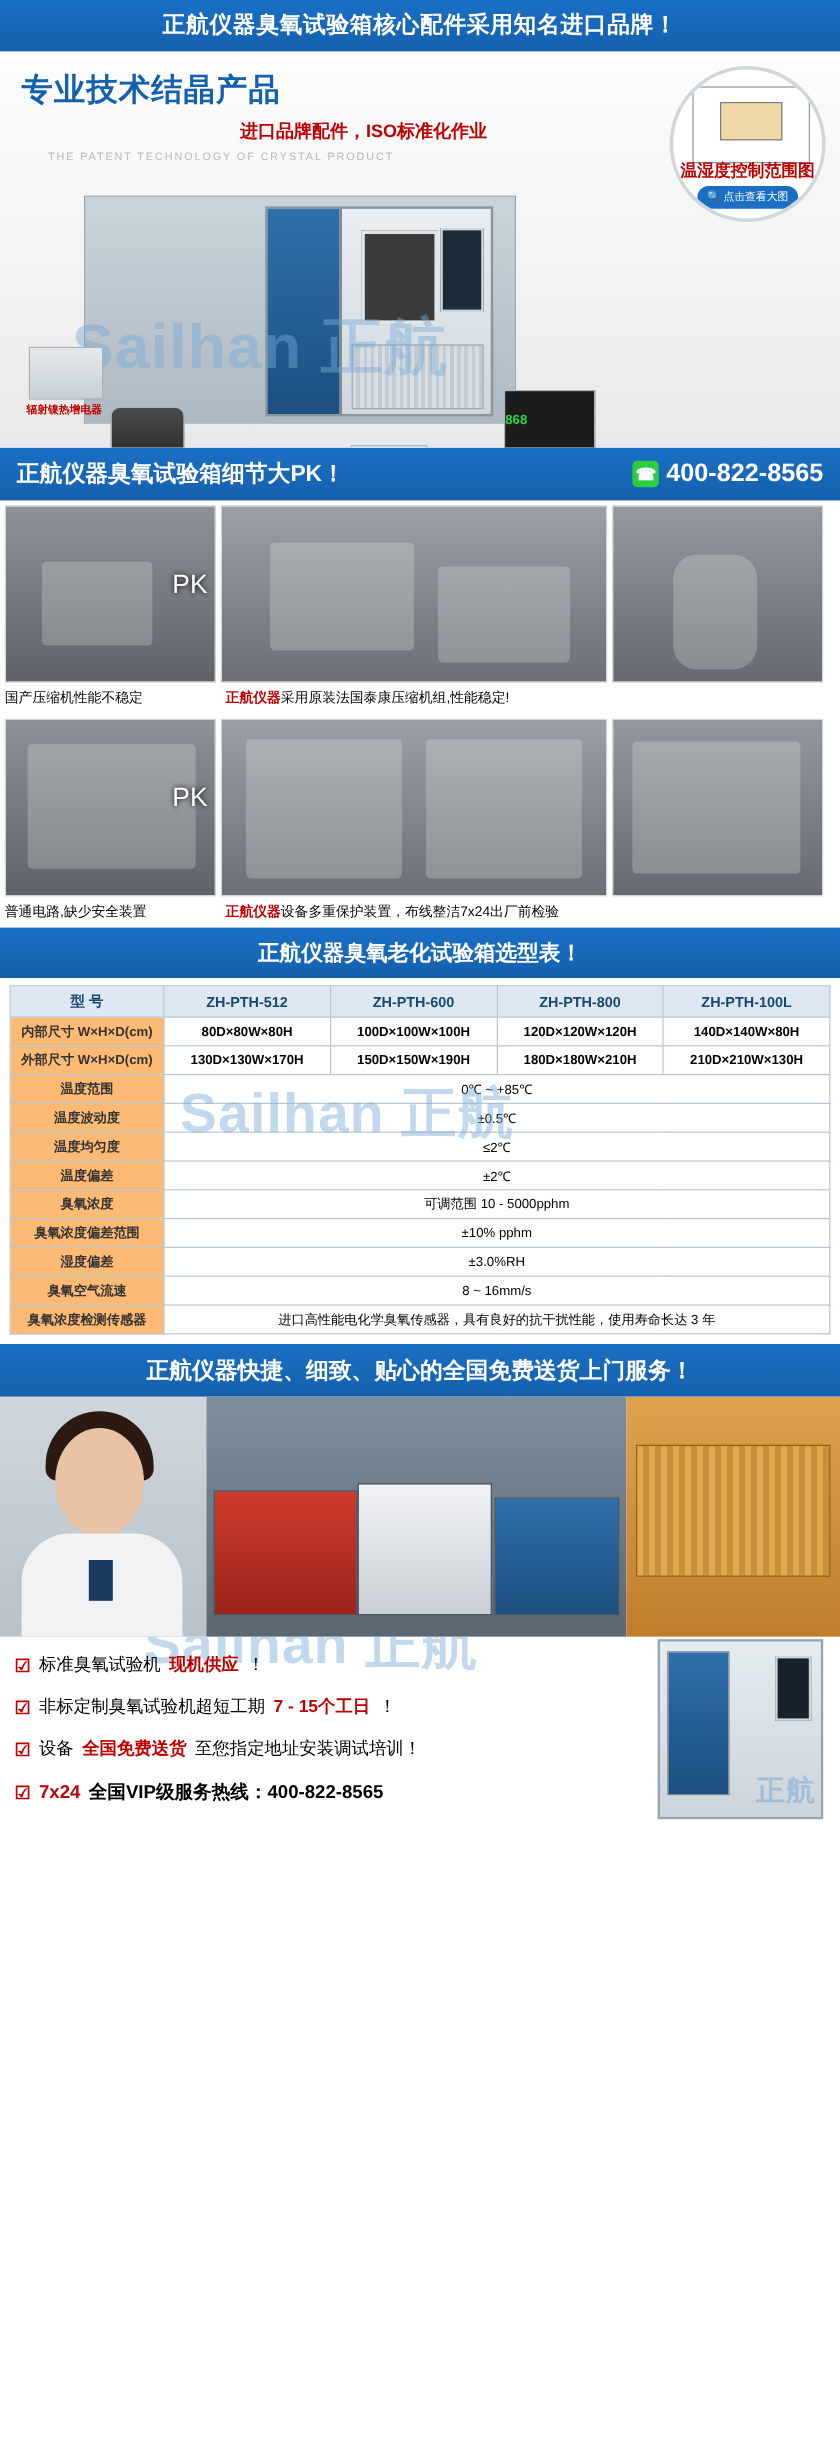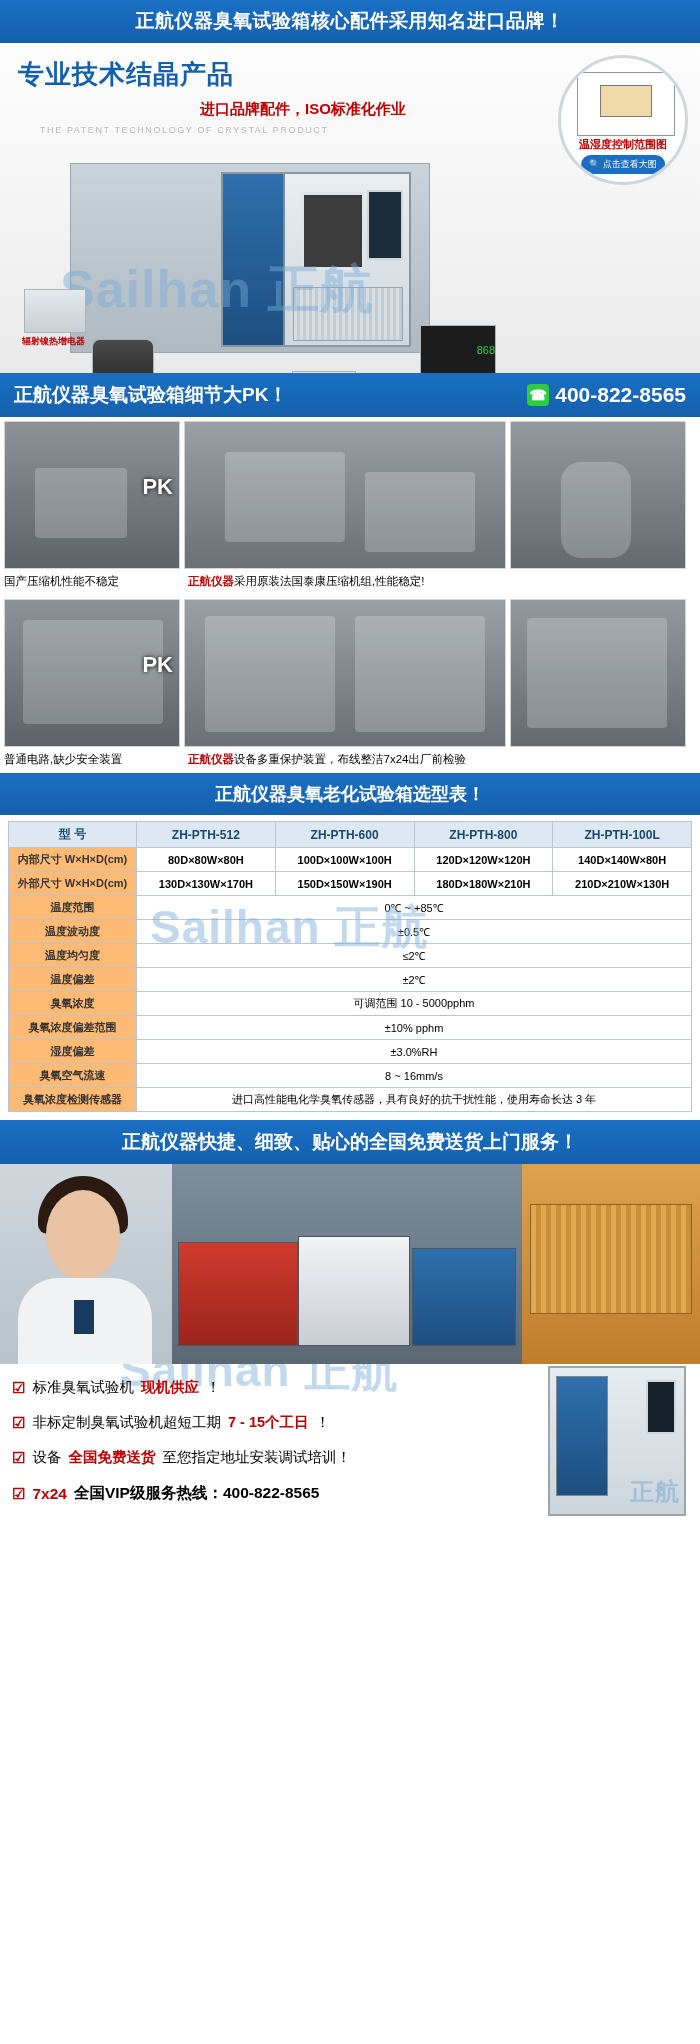--- a/index.html
+++ b/index.html
@@ -97,36 +97,36 @@
   .detail-graph {
     position:absolute; left:16px; top:14px; width:98px; height:64px;
     background:#fff; border:1px solid #8d979e;
   }
   .detail-graph .poly {
     position:absolute; left:22px; top:12px; width:52px; height:32px;
     background:#f0d9a8; border:1px solid #7a7a7a;
   }
   .detail-label {
     position:absolute; bottom:30px; left:0; right:0;
-    text-align:center; font-size:11px; color:#c00000; font-weight:bold;
+    text-align:center; font-size:14px; color:#c00000; font-weight:bold;
   }
   .detail-btn {
     position:absolute; bottom:8px; left:50%; transform:translateX(-50%);
     background:#1a6fc4; color:#fff; font-size:9px;
     padding:3px 8px; border-radius:10px; white-space:nowrap;
   }
   .callout { position:absolute; font-size:9px; color:#c00000; font-weight:bold; white-space:nowrap; }
   .part {
     position:absolute; border:1px solid #aab3ba;
     background:linear-gradient(#e4e9ec,#c8d0d6);
   }
   .part.dark { background:linear-gradient(#4a4a4a,#2a2a2a); }
   .part.meter {
-    background:#1c1c1c; color:#ff3b30; font-size:11px; font-weight:normal;
-    display:flex; align-items:center; justify-content:flex-end;
+    background:#1c1c1c; color:#ff3b30; font-size:11px; font-weight:bold;
+    display:flex; align-items:center; justify-content:flex-start;
   }
   .part.meter span { color:#2bd34a; }
 
   
   .bar-blue {
     background:linear-gradient(#1a6fc4,#1560ad);
     color:#fff; padding:9px 14px;
     display:flex; align-items:center; justify-content:space-between;
   }
   .bar-blue .t { font-size:19px; font-weight:bold; }
@@ -137,21 +137,21 @@
   }
 
   .pk-block { position:relative; }
   .pk-row { display:flex; gap:4px; padding:4px 4px 0; }
   .pk-cell { position:relative; overflow:hidden; border:1px solid #d4d4d4; }
   .pk-cell.a { width:176px; height:148px; background:linear-gradient(#8c9298,#5d6368); }
   .pk-cell.b { width:322px; height:148px; background:linear-gradient(#9aa0a6,#6a7075); }
   .pk-cell.c { width:176px; height:148px; background:linear-gradient(#93999f,#646a70); }
   .pk-badge {
     position:absolute; right:6px; top:52px;
-    font-size:22px; font-weight:bold; color:#fff;
+    font-size:22px; font-weight:normal; color:#fff;
     text-shadow:0 0 4px #000;
   }
   .machine-blob {
     position:absolute; border-radius:4px; background:rgba(255,255,255,0.22);
   }
   .caption-row { display:flex; gap:8px; padding:5px 4px 6px; font-size:11.5px; }
   .cap { }
   .cap.a { width:176px; }
   .cap.b { width:322px; }
   .cap.c { width:176px; }

